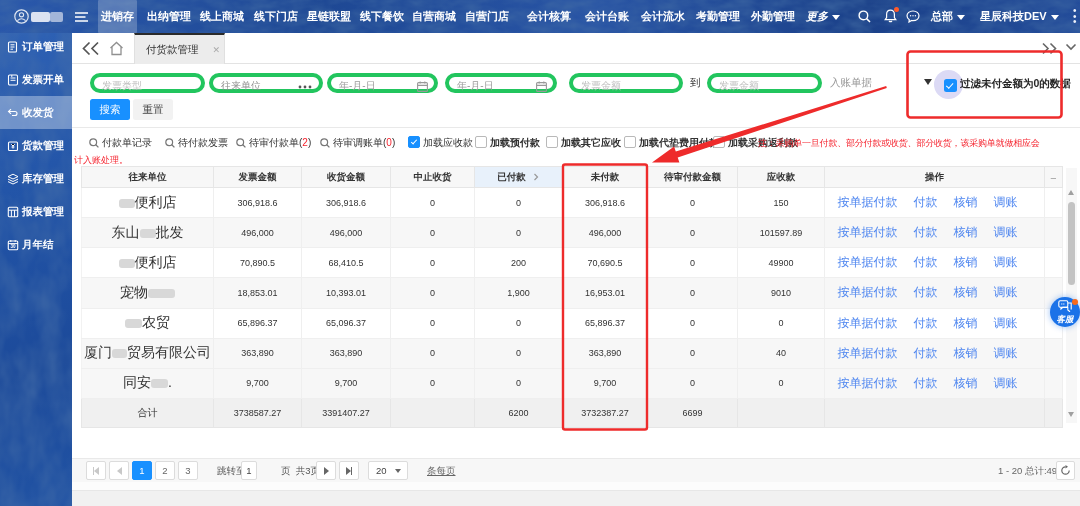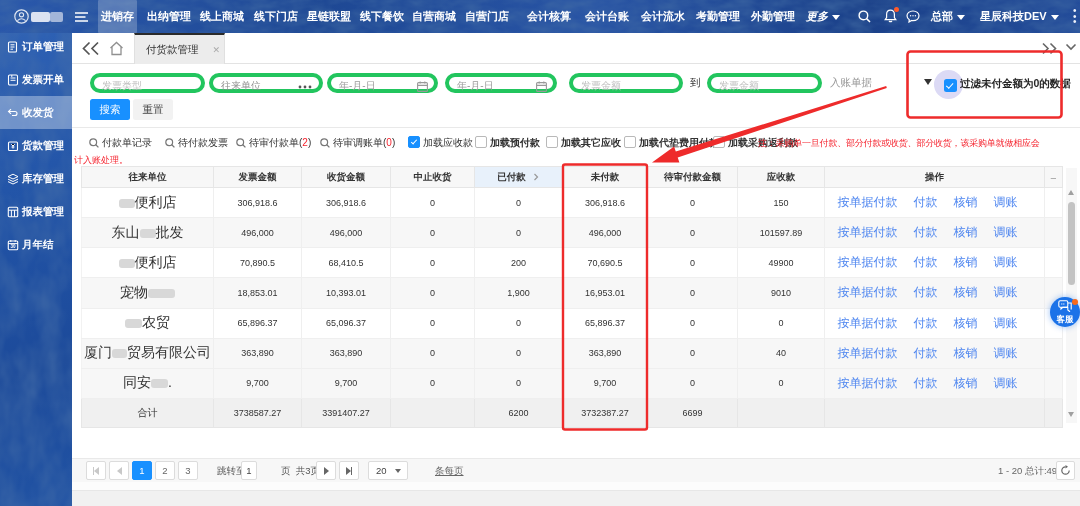--- a/index.html
+++ b/index.html
@@ -353,30 +353,30 @@
   <div class="pbtn" style="left:37px;"><span class="trl"></span></div>
   <div class="pbtn on" style="left:60px;">1</div>
   <div class="pbtn" style="left:83px;">2</div>
   <div class="pbtn" style="left:106px;">3</div>
   <div class="ptx" style="left:133px;">跳转至</div>
   <div class="pbtn" style="left:169px;width:16px;background:#fff;color:#444;">1</div>
   <div class="ptx" style="left:197px;">页&nbsp;&nbsp;共3页</div>
   <div class="pbtn" style="left:244px;"><span class="trr"></span></div>
   <div class="pbtn" style="left:267px;"><span class="trr"></span><span style="display:inline-block;width:1.5px;height:8px;background:#666;vertical-align:middle;"></span></div>
   <div class="pbtn" style="left:296px;width:40px;text-align:left;padding-left:7px;color:#444;">20<span style="position:absolute;right:6px;top:7px;width:0;height:0;border-left:3.5px solid transparent;border-right:3.5px solid transparent;border-top:4.5px solid #666;"></span></div>
-  <div class="ptx" style="left:351px;color:#666;text-decoration:underline;">条每页</div>
+  <div class="ptx" style="left:343px;color:#666;text-decoration:underline;">条每页</div>
   <div class="ptx" style="left:914px;color:#666;">1 - 20 总计:49</div>
   <div class="pbtn" style="left:984px;width:19px;"><svg width="11" height="11" viewBox="0 0 11 11" style="margin-top:3px;">
         <path d="M9.2 5.5 A3.7 3.7 0 1 1 5.5 1.8" fill="none" stroke="#666" stroke-width="1.2"></path>
         <path d="M5.5 0 L8 1.8 L5.5 3.6 Z" fill="#666"></path>
       </svg></div>
 </div>
 <div id="footer" class="abs"></div>
 <div id="footer2" class="abs"></div>
-<div class="abs" style="left:1050px;top:297px;width:30px;height:30px;border-radius:50%;background:#1b72e8;color:#fff;text-align:center;box-shadow:0 0 6px rgba(27,114,232,0.45);">
+<div class="abs" style="left:1050px;top:297px;width:30px;height:30px;border-radius:50%;background:#1b72e8;color:#fff;text-align:center;box-shadow:0 0 6px rgba(27,114,232,0.45);font-style:italic;">
   <svg width="14" height="12" viewBox="0 0 14 12" style="margin-top:3px;">
       <rect x="0.8" y="0.8" width="9" height="6.4" rx="1.4" fill="none" stroke="#fff" stroke-width="1.1"></rect>
       <path d="M3 7.2 L3 9 L4.8 7.4 L9.8 7.4 L9.8 10 L12 11.8" fill="none" stroke="#fff" stroke-width="1.1"></path>
       <path d="M3.2 4 H4.4 M5.2 4 H6.4" stroke="#fff" stroke-width="1.2"></path>
       <path d="M9.8 3 L13.2 3 L13.2 9.5" fill="none" stroke="#fff" stroke-width="1.1"></path>
     </svg>
   <div style="font-size:8.5px;font-weight:bold;margin-top:-2px;">客服</div>
 </div>
 <div class="abs" style="left:1071.5px;top:298.5px;width:6px;height:6px;border-radius:50%;background:#f96a1b;"></div>
 <svg class="abs" style="left:0;top:0;z-index:50;pointer-events:none;" width="1080" height="506" viewBox="0 0 1080 506">

